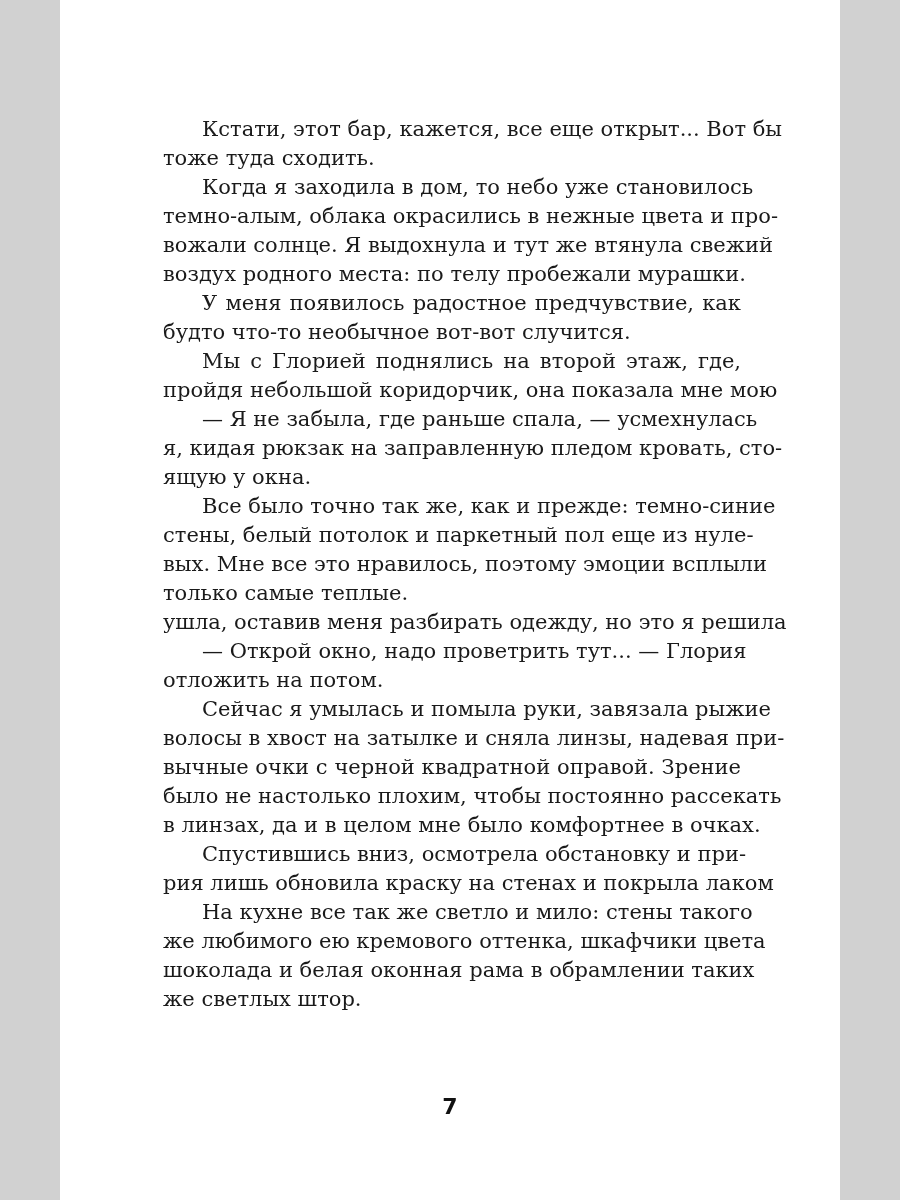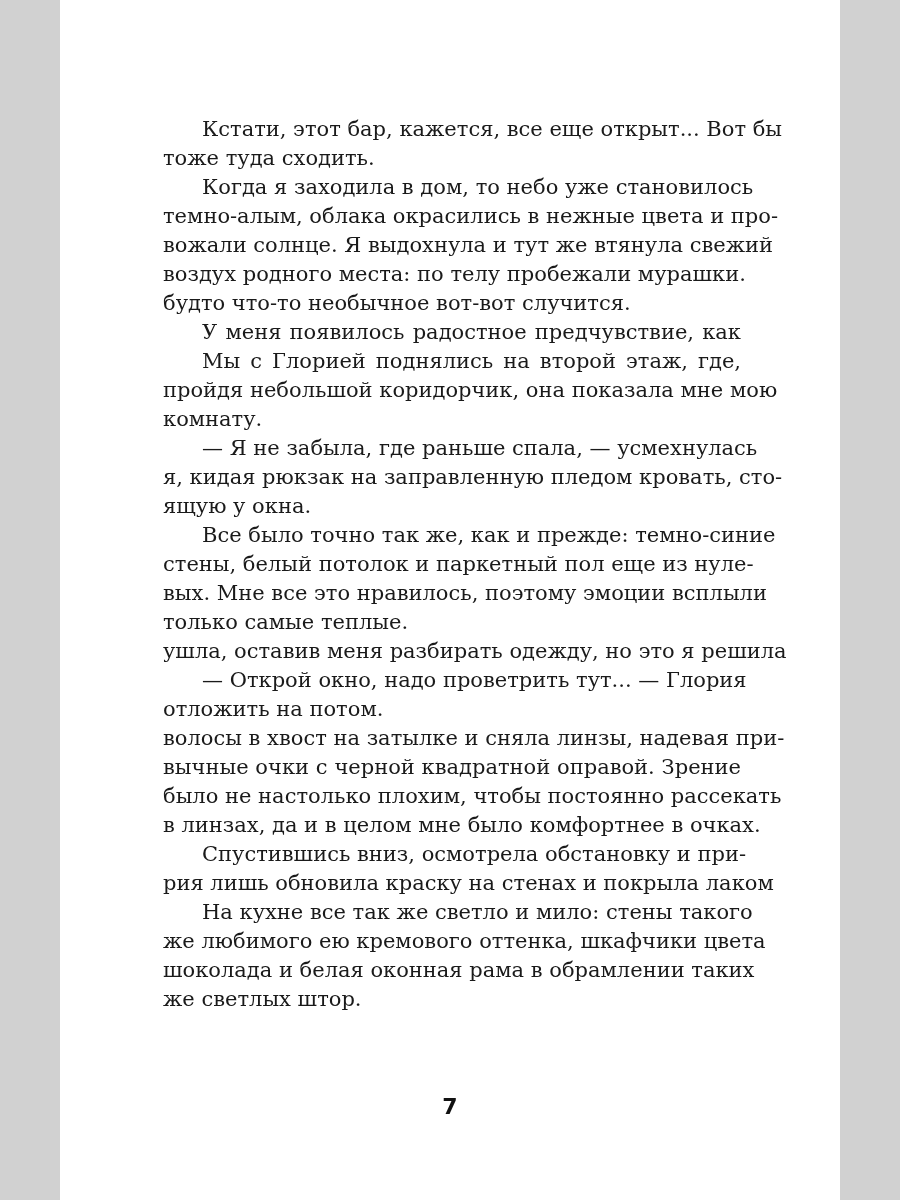--- a/index.html
+++ b/index.html
@@ -32,35 +32,35 @@
 <body>
 
 <div class="page"></div>
 <div class="text-block" id="text-block">
     <span class="line indent">Кстати, этот бар, кажется, все еще открыт... Вот бы</span>
     <span class="line last">тоже туда сходить.</span>
     <span class="line indent">Когда я заходила в дом, то небо уже становилось</span>
     <span class="line">темно-алым, облака окрасились в нежные цвета и про-</span>
     <span class="line">вожали солнце. Я выдохнула и тут же втянула свежий</span>
     <span class="line last">воздух родного места: по телу пробежали мурашки.</span>
+    <span class="line indent">У меня появилось радостное предчувствие, как</span>
     <span class="line last">будто что-то необычное вот-вот случится.</span>
-    <span class="line indent">У меня появилось радостное предчувствие, как</span>
     <span class="line indent">Мы с Глорией поднялись на второй этаж, где,</span>
     <span class="line">пройдя небольшой коридорчик, она показала мне мою</span>
-    <span class="line last">комнату.</span>
     <span class="line indent">— Я не забыла, где раньше спала, — усмехнулась</span>
     <span class="line">я, кидая рюкзак на заправленную пледом кровать, сто-</span>
     <span class="line last">ящую у окна.</span>
     <span class="line indent">Все было точно так же, как и прежде: темно-синие</span>
     <span class="line">стены, белый потолок и паркетный пол еще из нуле-</span>
     <span class="line">вых. Мне все это нравилось, поэтому эмоции всплыли</span>
     <span class="line last">только самые теплые.</span>
     <span class="line">ушла, оставив меня разбирать одежду, но это я решила</span>
     <span class="line indent">— Открой окно, надо проветрить тут... — Глория</span>
     <span class="line last">отложить на потом.</span>
+    <span class="line indent">Сейчас я умылась и помыла руки, завязала рыжие</span>
     <span class="line">волосы в хвост на затылке и сняла линзы, надевая при-</span>
     <span class="line">вычные очки с черной квадратной оправой. Зрение</span>
     <span class="line">было не настолько плохим, чтобы постоянно рассекать</span>
     <span class="line last">в линзах, да и в целом мне было комфортнее в очках.</span>
     <span class="line indent">Спустившись вниз, осмотрела обстановку и при-</span>
     <span class="line">рия лишь обновила краску на стенах и покрыла лаком</span>
     <span class="line indent">На кухне все так же светло и мило: стены такого</span>
     <span class="line">же любимого ею кремового оттенка, шкафчики цвета</span>
     <span class="line">шоколада и белая оконная рама в обрамлении таких</span>
     <span class="line last">же светлых штор.</span>

